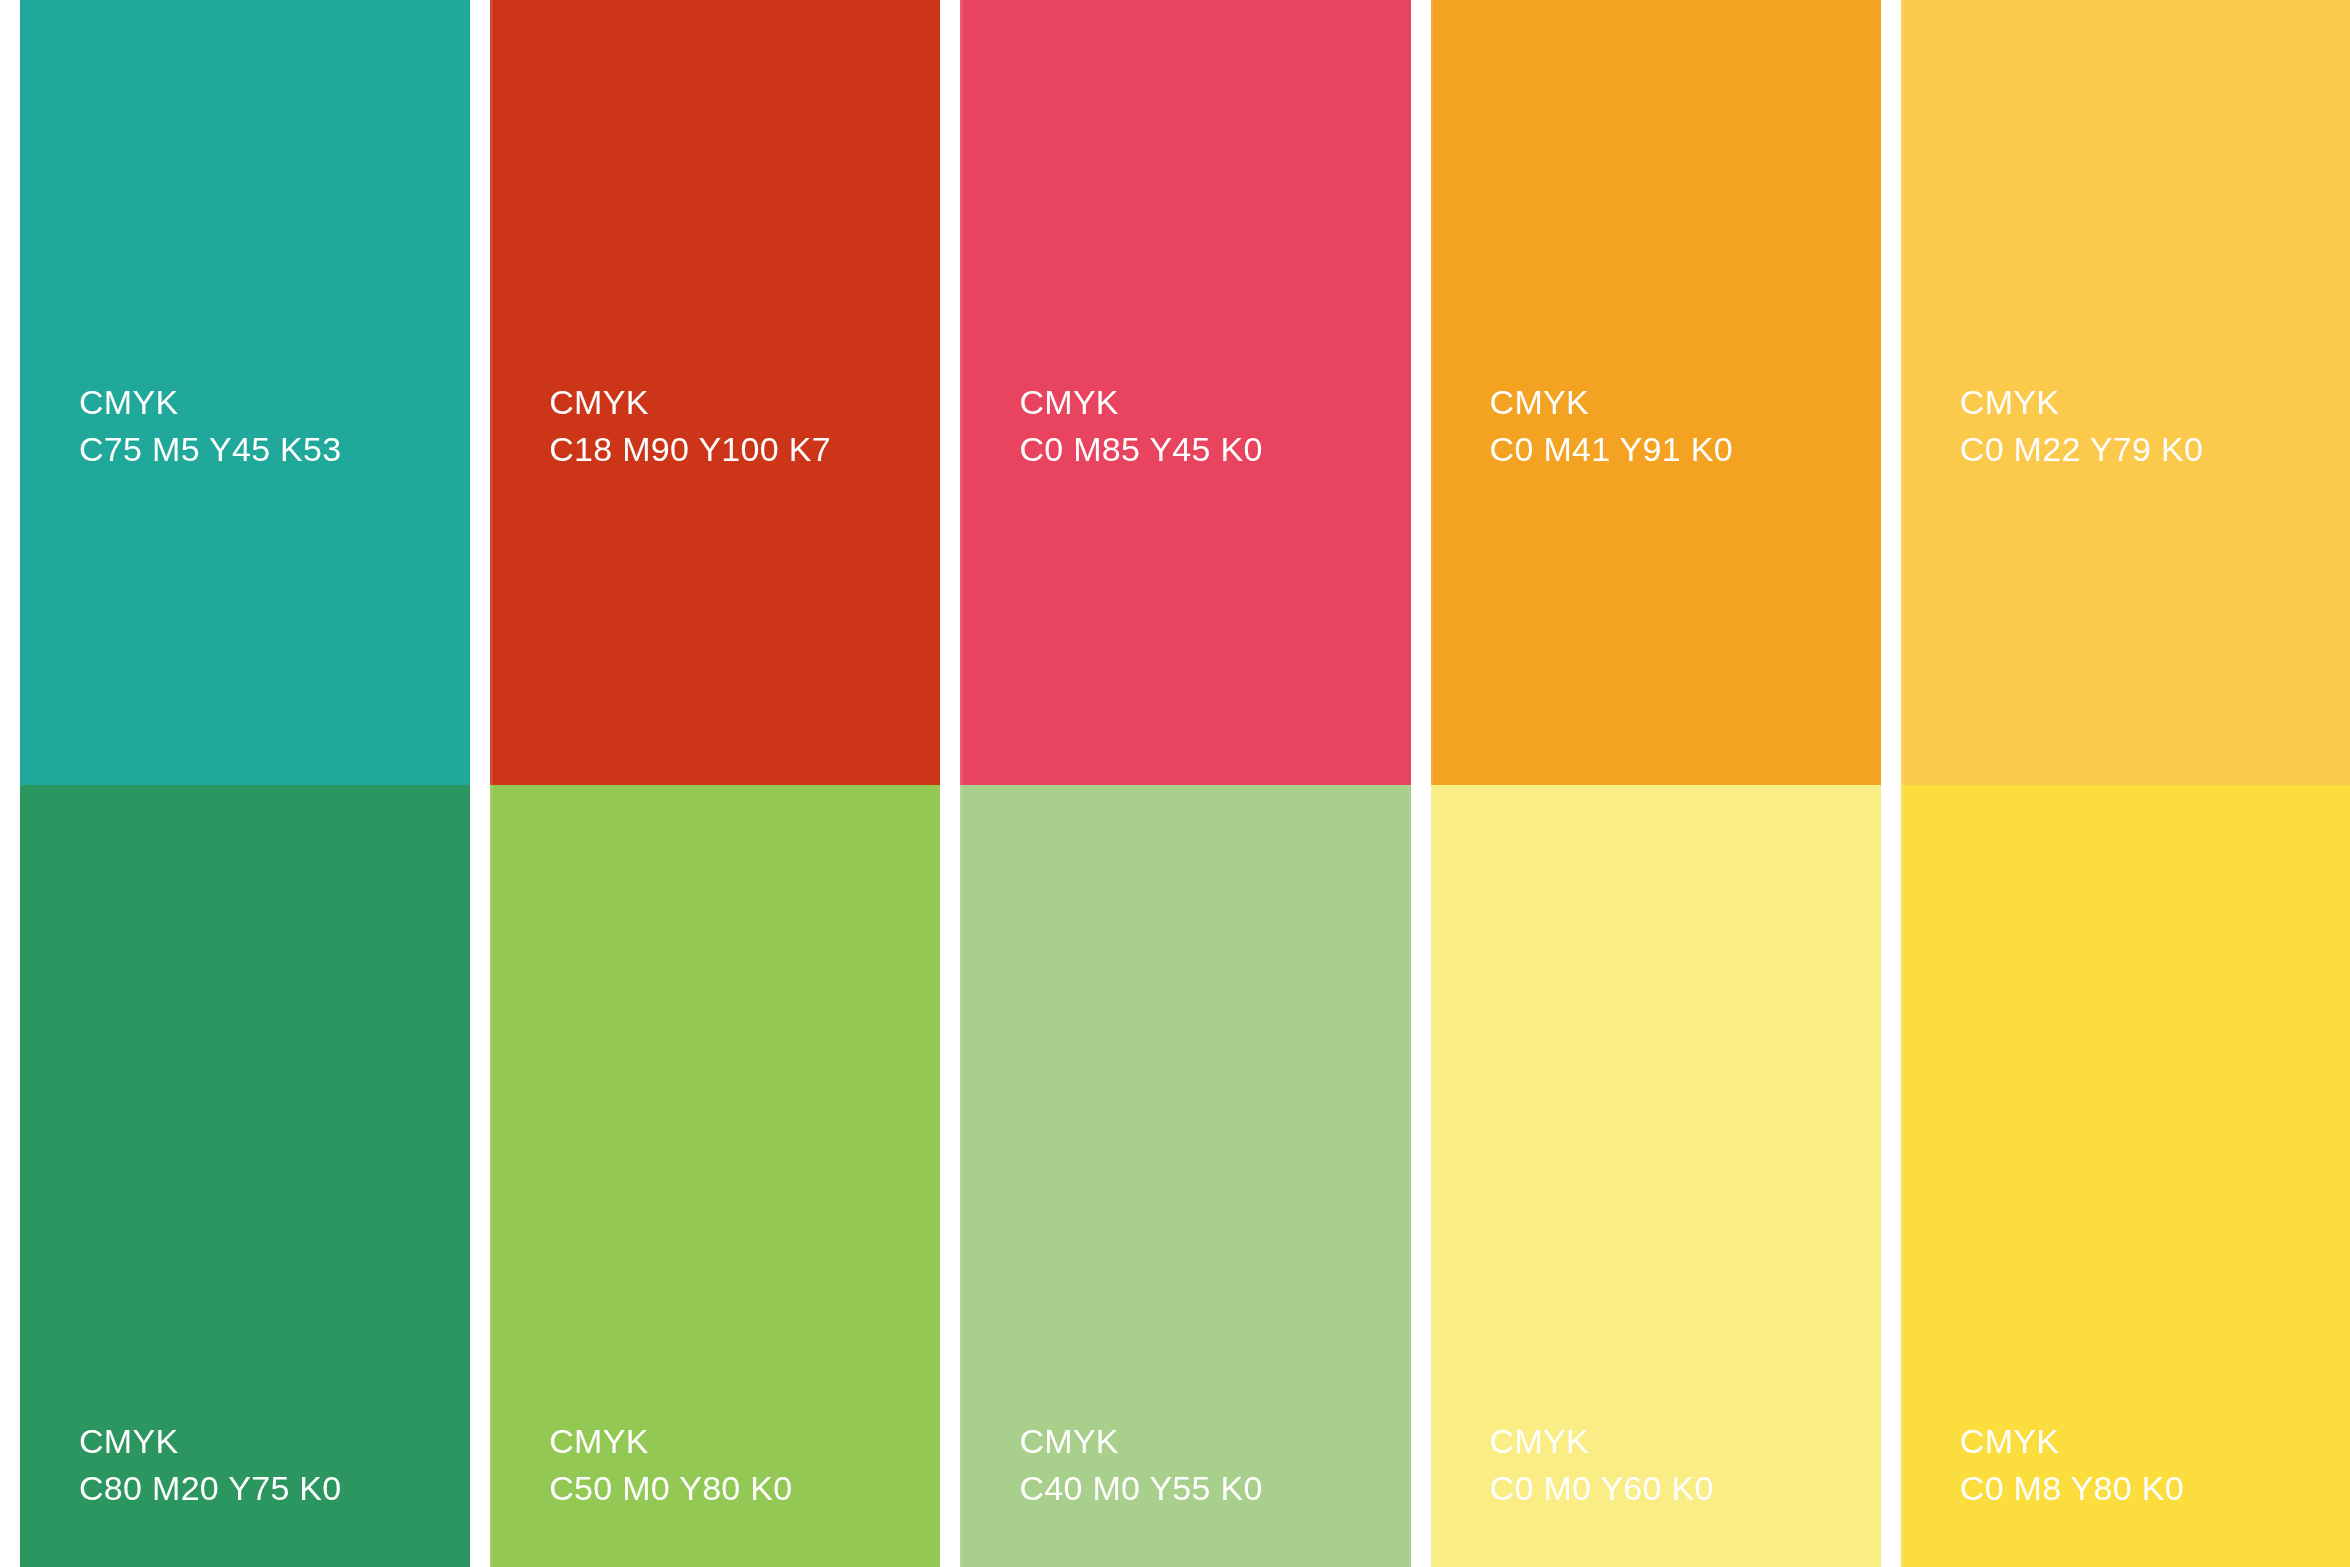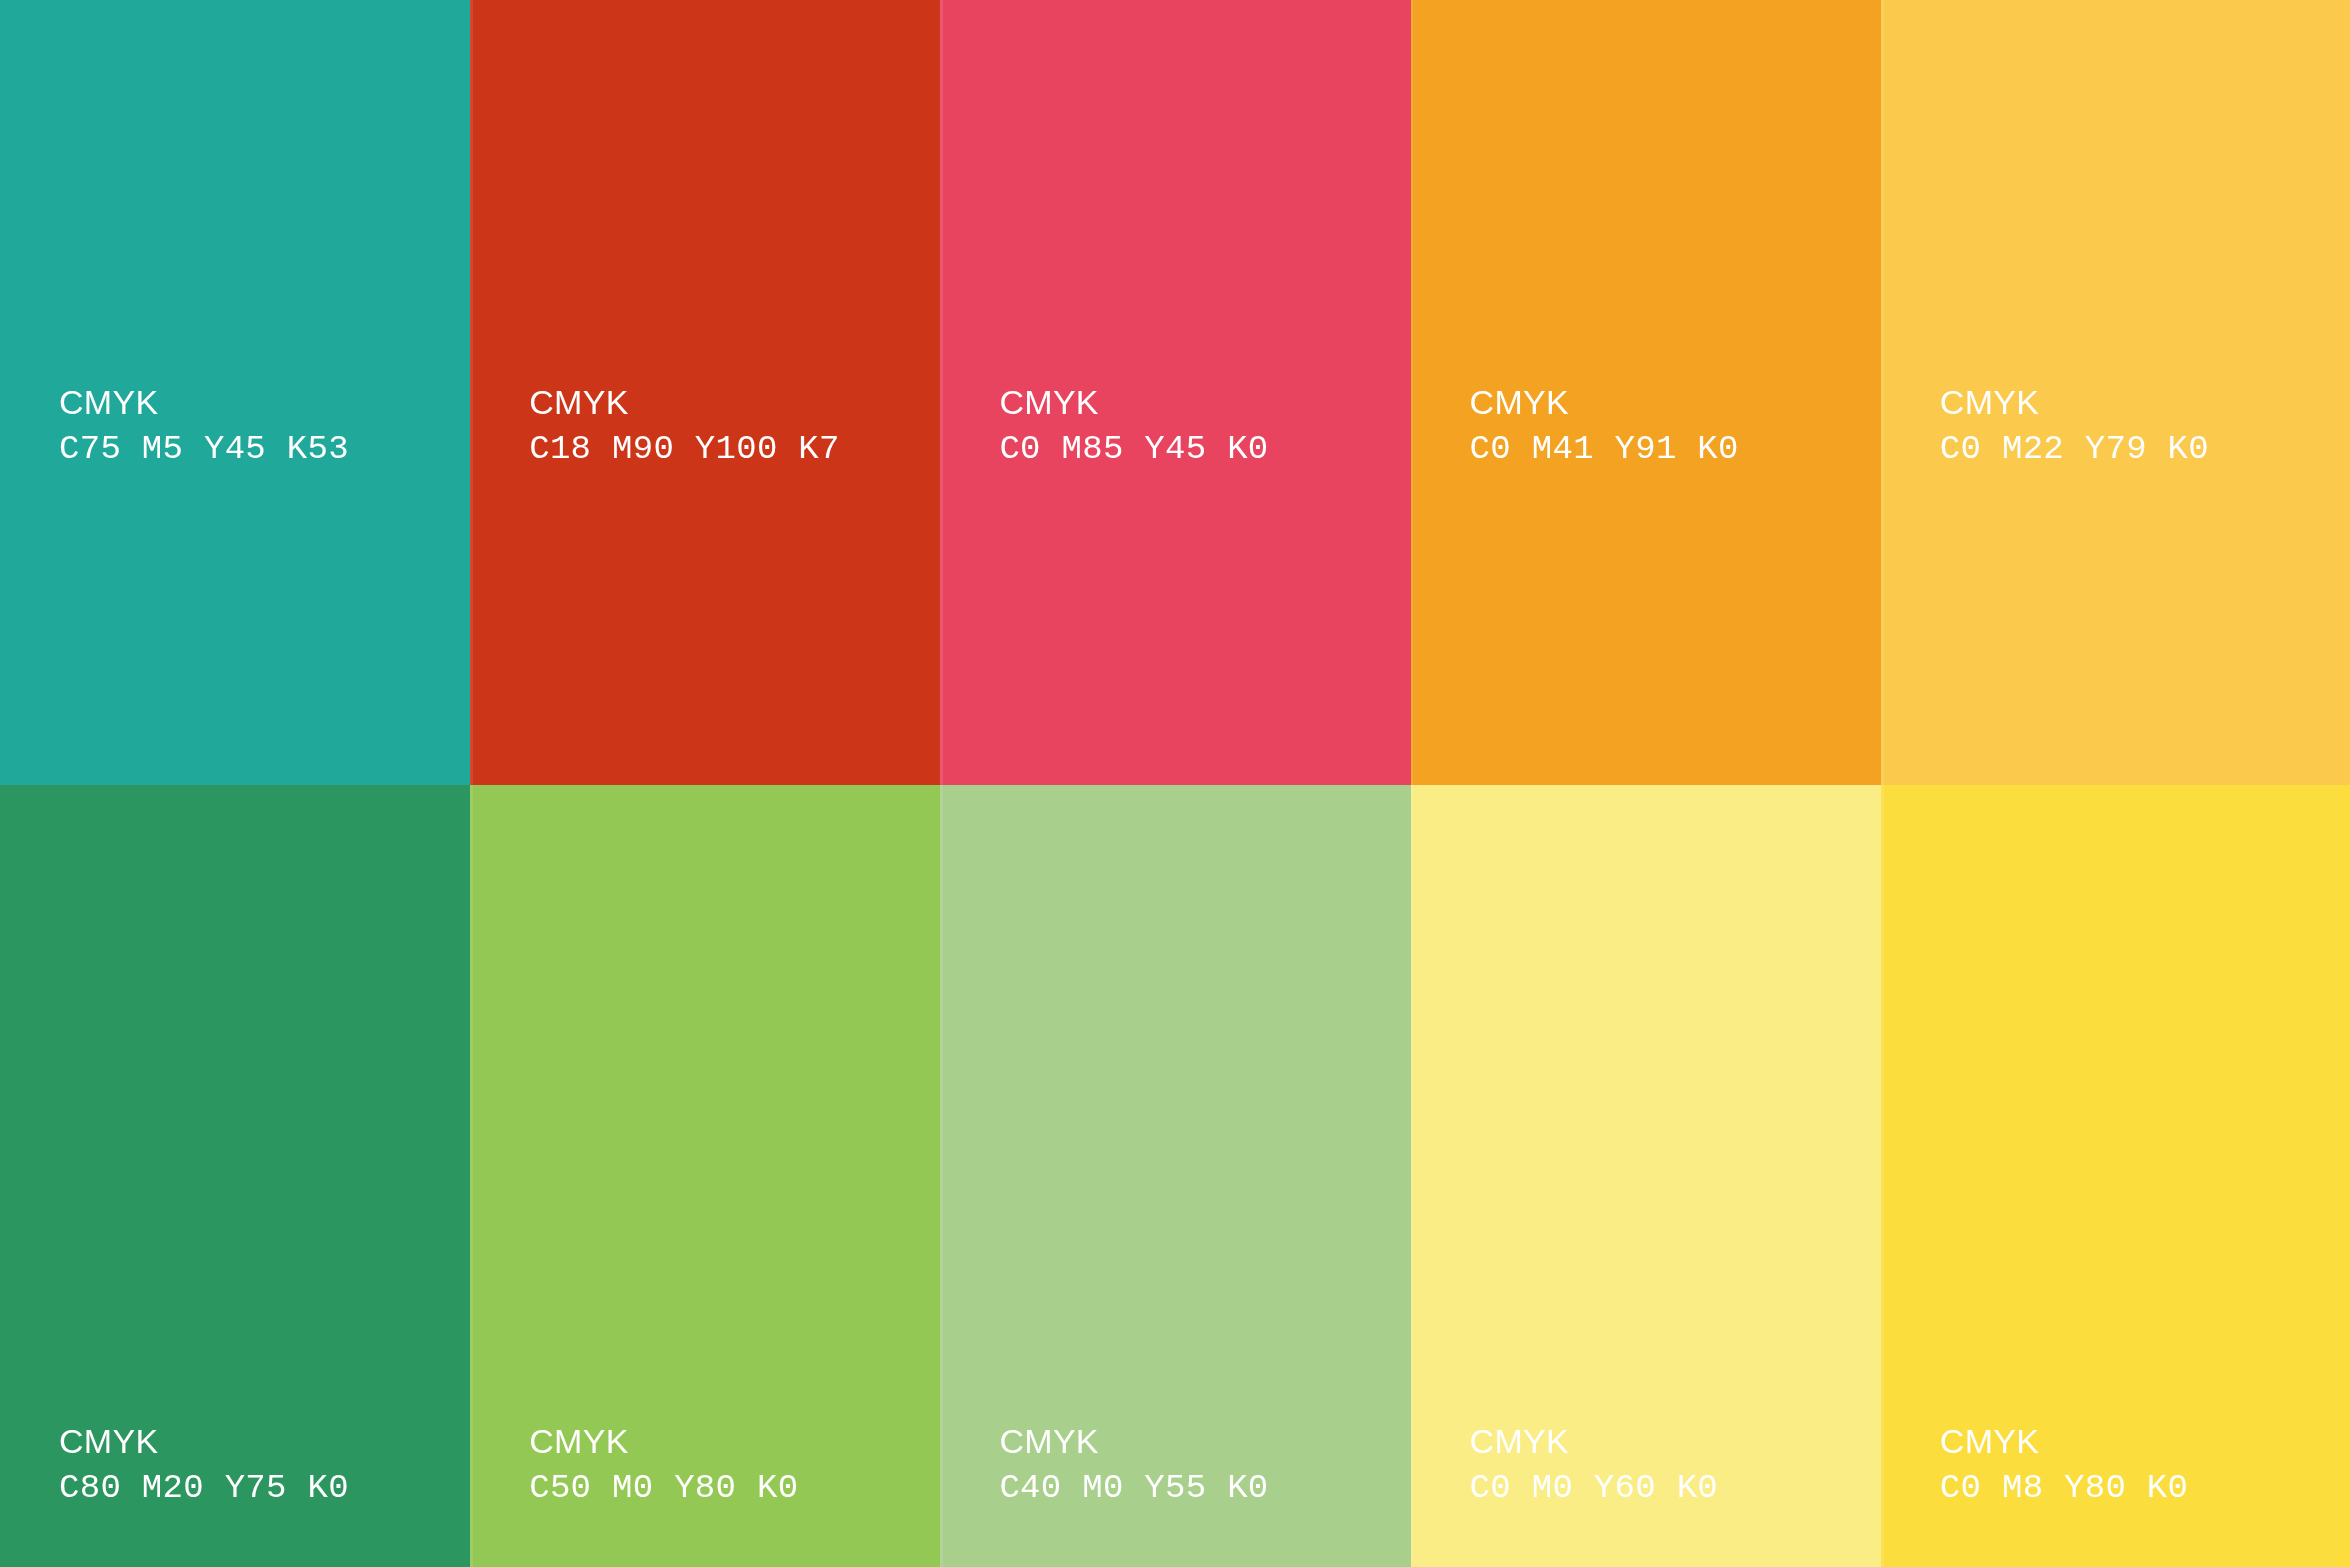--- a/index.html
+++ b/index.html
@@ -32,20 +32,21 @@
 
   .row-bottom {
     height: 782px;
   }
 
   .swatch {
     flex: 1 1 0;
     position: relative;
     box-sizing: border-box;
     overflow: hidden;
+    margin-left: 20px;
   }
 
   
   .swatch + .swatch::before {
     content: "";
     position: absolute;
     top: 0;
     left: 0;
     width: 2.8px;
     height: 100%;
@@ -71,21 +72,20 @@
   .row-bottom .label {
     bottom: 55px;
   }
 
   .label-title {
     display: block;
   }
 
   .label-values {
     display: block;
-    font-family: Liberation Mono, monospace;
   }
 </style>
 </head>
 <body>
 
 <div class="palette">
 
   <div class="row row-top">
 
     <div class="swatch" style="background: rgb(32, 168, 154);">

